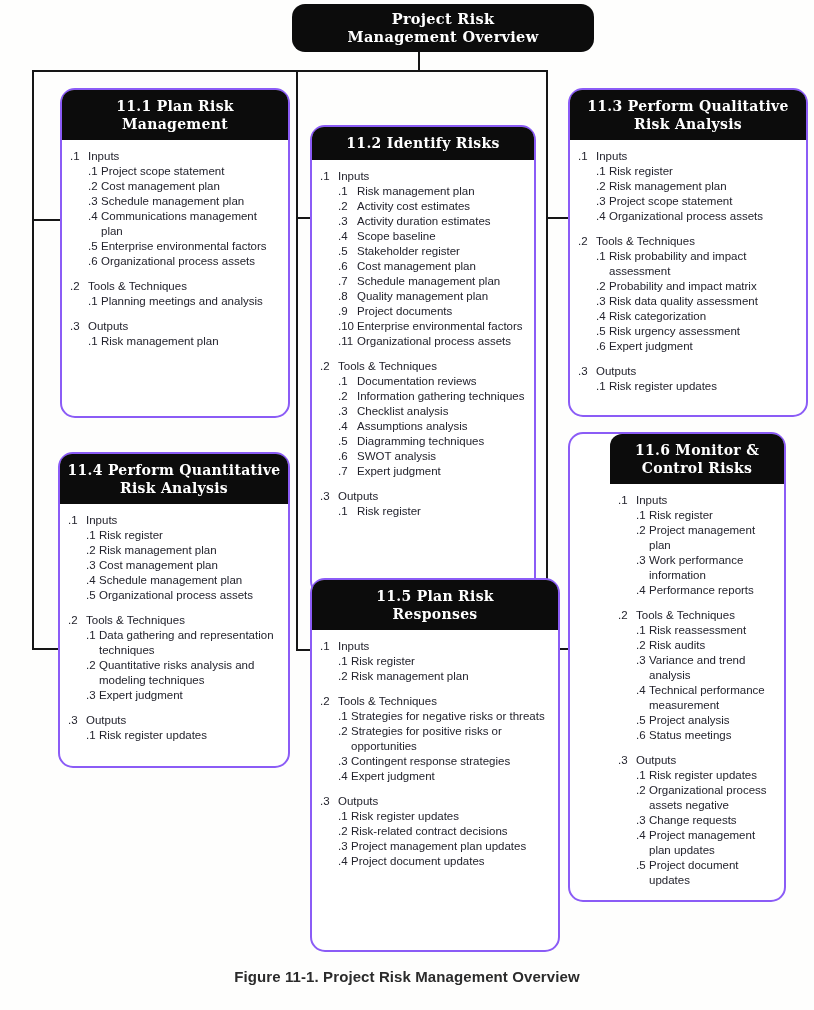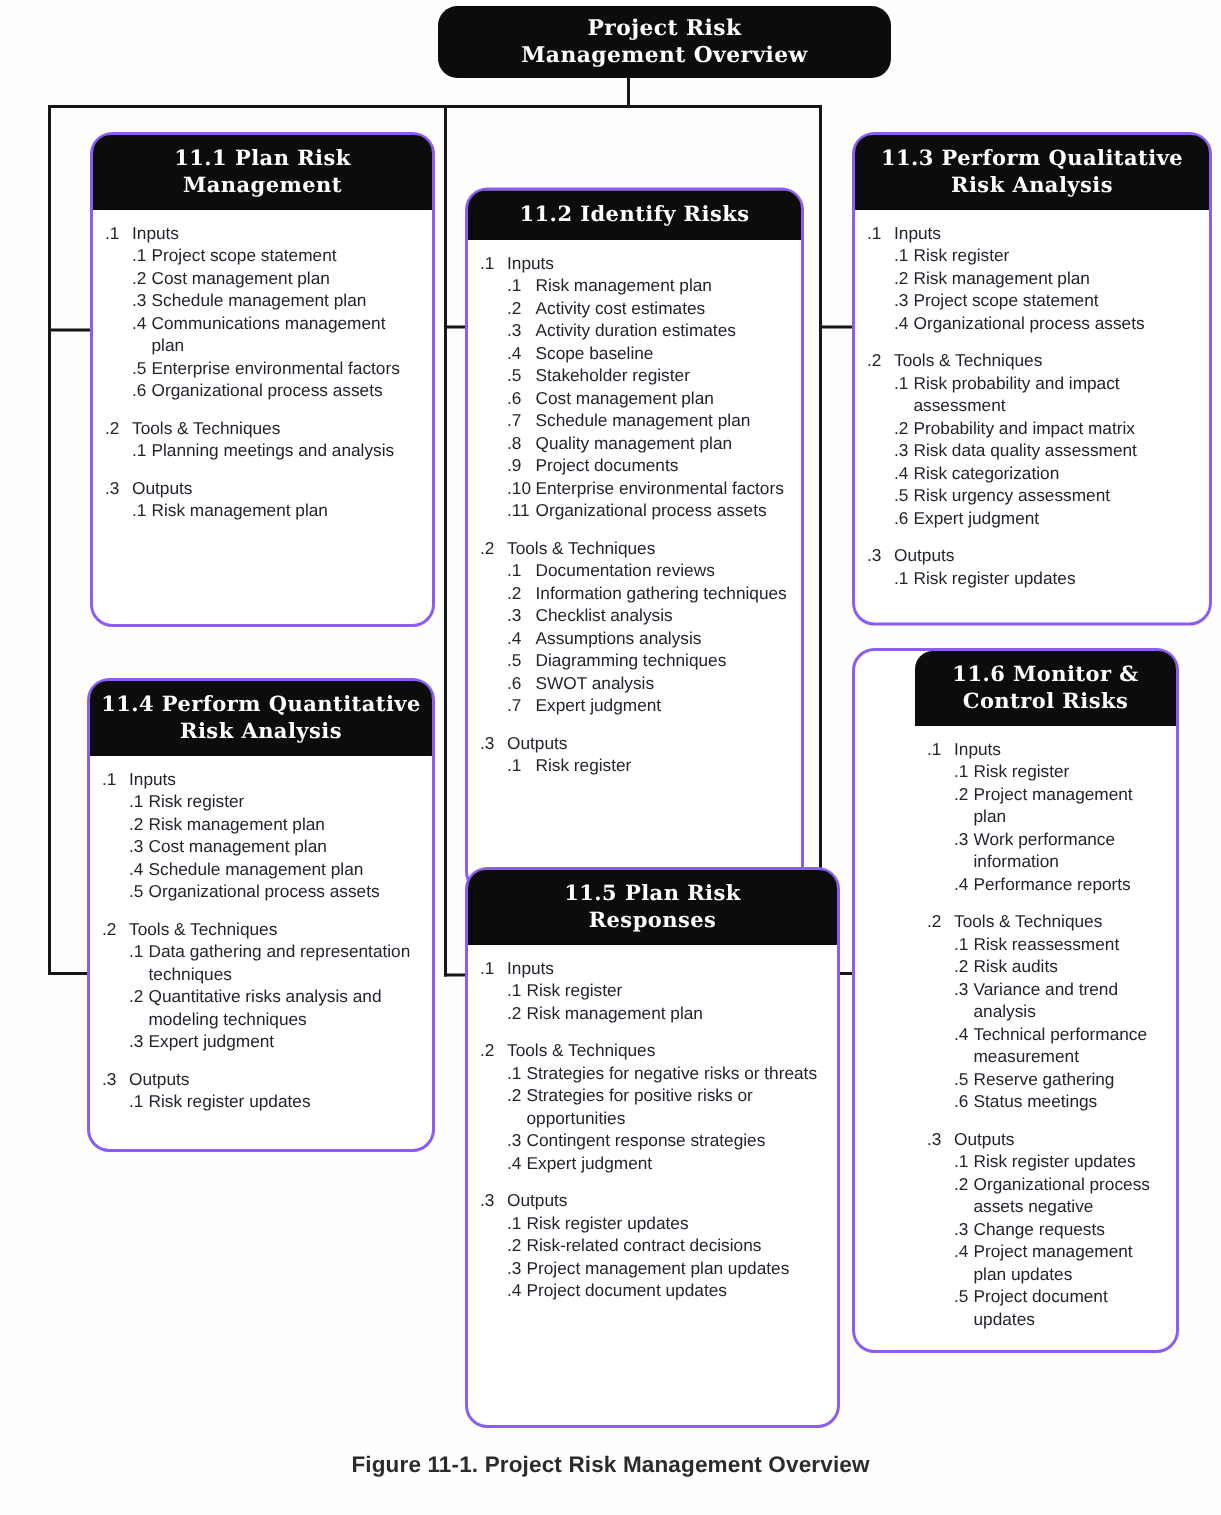--- a/index.html
+++ b/index.html
@@ -480,21 +480,21 @@
           <div class="item">
             <span class="item-num">.3</span>
             <span class="item-text">Variance and trend analysis</span>
           </div>
           <div class="item">
             <span class="item-num">.4</span>
             <span class="item-text">Technical performance measurement</span>
           </div>
           <div class="item">
             <span class="item-num">.5</span>
-            <span class="item-text">Reserve gathering</span>
+            <span class="item-text">Project analysis</span>
           </div>
           <div class="item">
             <span class="item-num">.6</span>
             <span class="item-text">Status meetings</span>
           </div>
         </div>
         <div class="section">
           <div class="sec-head">
             <span class="sec-num">.3</span>
             <span class="sec-label">Outputs</span>

